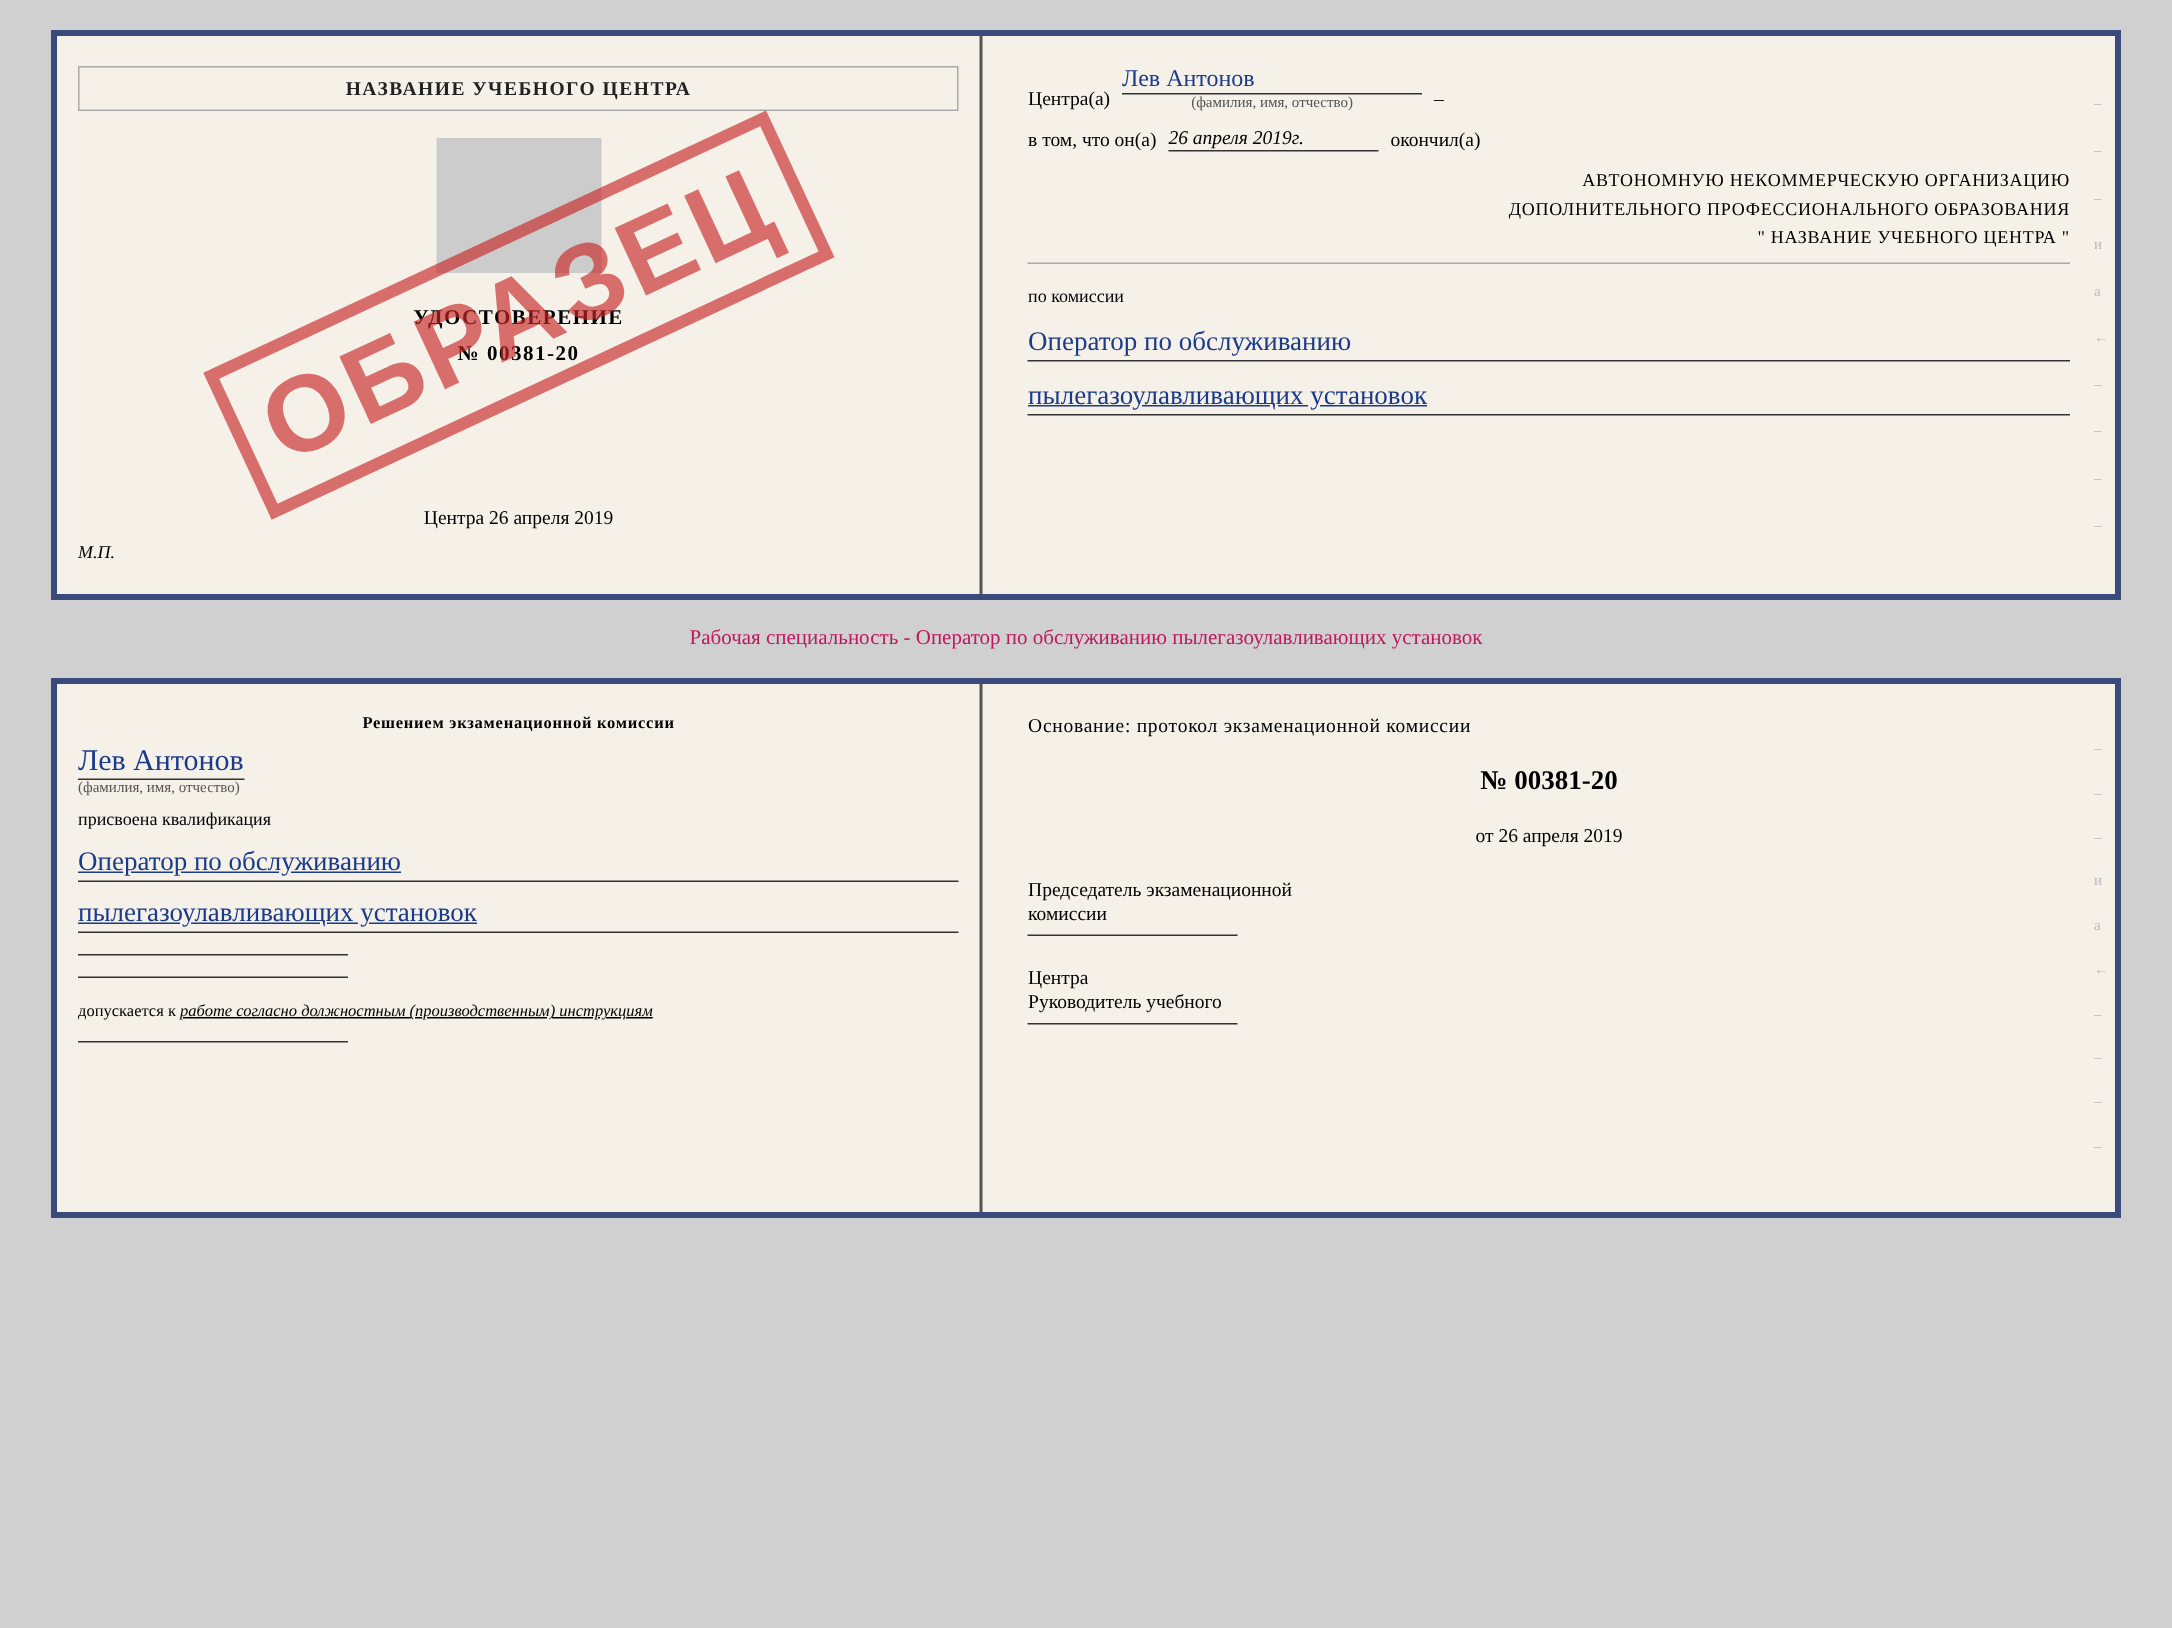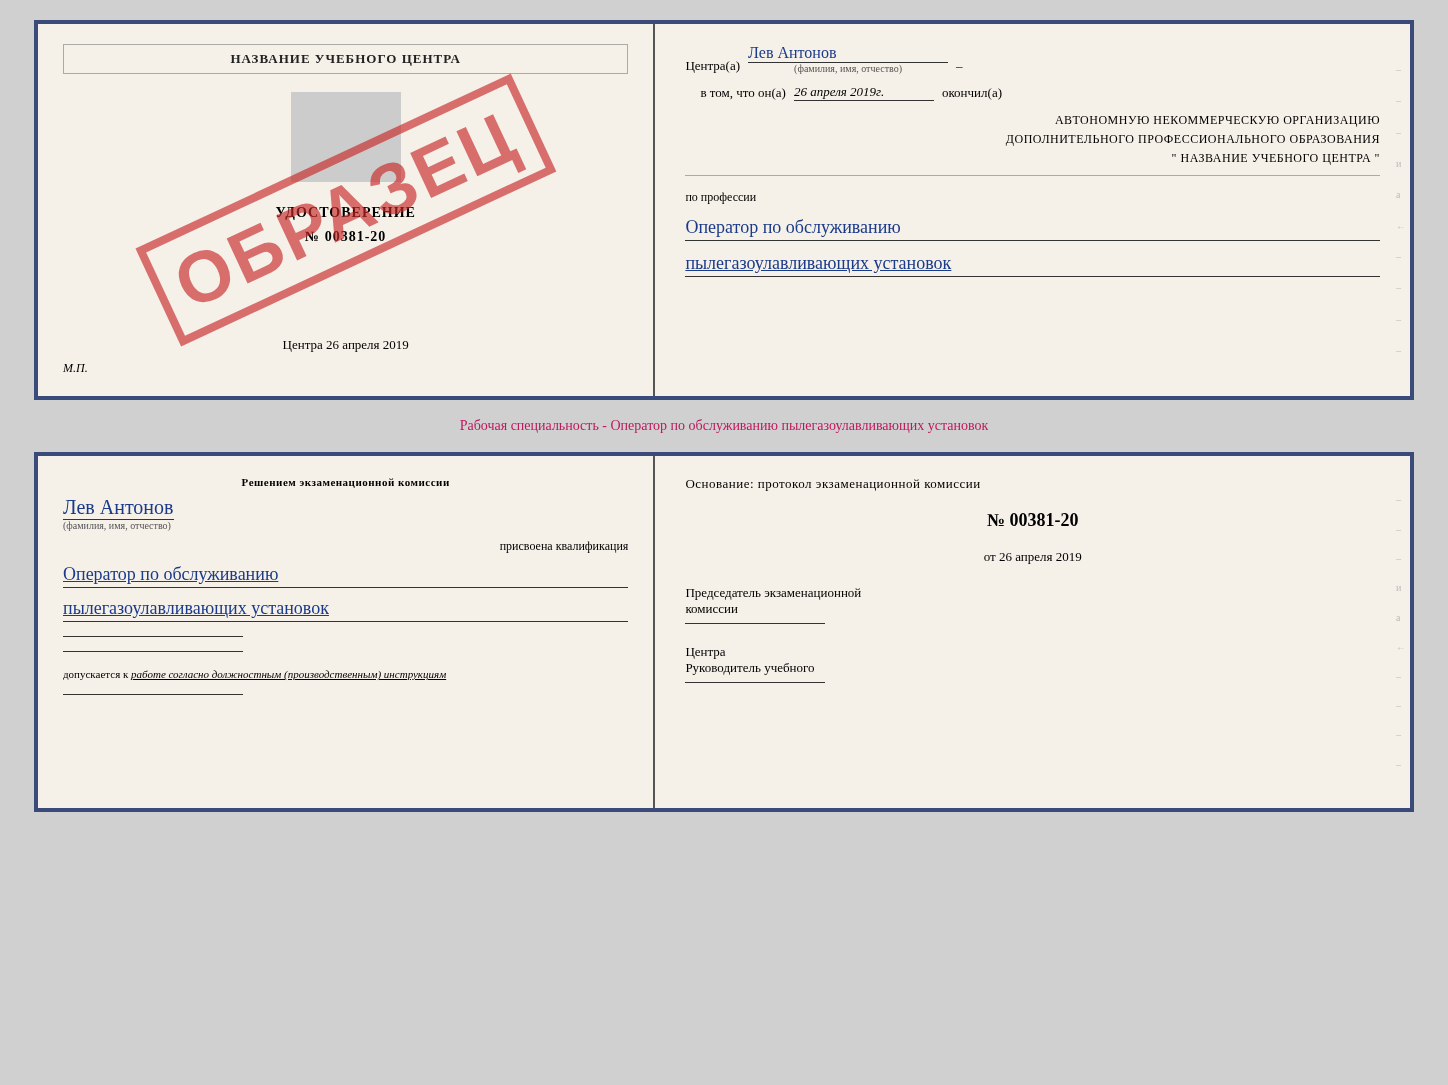--- a/index.html
+++ b/index.html
@@ -36,21 +36,21 @@
       width: 100%;
       background: #f5f0e8;
       border: 4px solid #3a4a7a;
       min-height: 360px;
       position: relative;
     }
 
     .cert-left {
       width: 45%;
       border-right: 2px solid #555;
-      padding: 20px 25px;
+      padding: 20px 14px;
       position: relative;
       display: flex;
       flex-direction: column;
     }
 
     .cert-right {
       width: 55%;
       padding: 20px 30px;
       display: flex;
       flex-direction: column;
@@ -154,21 +154,20 @@
       color: #555;
       text-align: center;
       display: block;
     }
 
     .date-line {
       font-size: 13px;
       display: flex;
       align-items: center;
       gap: 8px;
-      margin-left: 15px;
     }
 
     .date-value {
       font-style: italic;
       border-bottom: 1px solid #333;
       min-width: 140px;
       font-size: 13px;
     }
 
     .okончil-text {
@@ -231,21 +230,21 @@
 
     .name-script {
       font-size: 20px;
       font-family: 'Segoe Script', 'Comic Sans MS', cursive;
       color: #1a3a8a;
       border-bottom: 1px solid #333;
     }
 
     .kvali-label {
       font-size: 12px;
-      text-align: right;
+      text-align: left;
     }
 
     .kvali-value {
       font-size: 18px;
       font-family: 'Segoe Script', 'Comic Sans MS', cursive;
       color: #1a3a8a;
       text-decoration: underline;
       border-bottom: 1px solid #333;
       line-height: 1.4;
     }
@@ -355,21 +354,21 @@
         <span class="date-value">26 апреля 2019г.</span>
         <span class="okончil-text">окончил(а)</span>
       </div>
 
       <div class="org-block">
         <div>АВТОНОМНУЮ НЕКОММЕРЧЕСКУЮ ОРГАНИЗАЦИЮ</div>
         <div>ДОПОЛНИТЕЛЬНОГО ПРОФЕССИОНАЛЬНОГО ОБРАЗОВАНИЯ</div>
         <div>"   НАЗВАНИЕ УЧЕБНОГО ЦЕНТРА   "</div>
       </div>
 
-      <div class="profession-label">по профессии</div>
+      <div class="profession-label">по комиссии</div>
       <div class="profession-value">Оператор по обслуживанию</div>
       <div class="profession-value2">пылегазоулавливающих установок</div>
 
       <div class="right-dashes">
         <span>–</span>
           <span>–</span>
           <span>–</span>
           <span>и</span>
           <span>а</span>
           <span>←</span>

